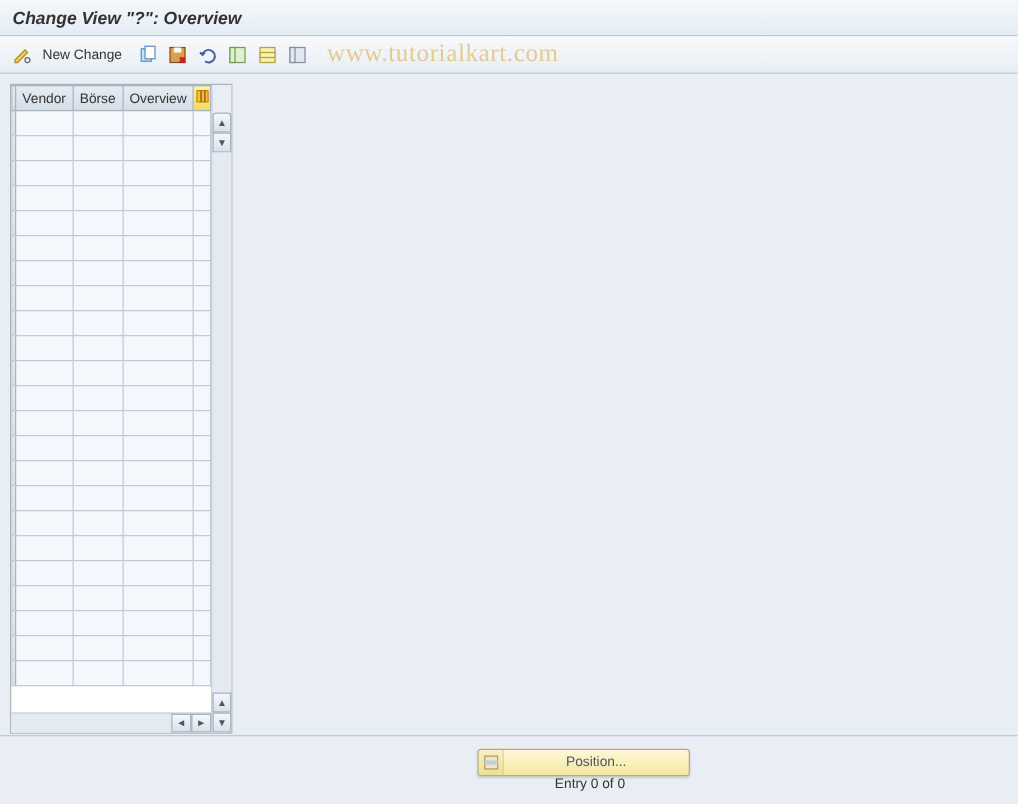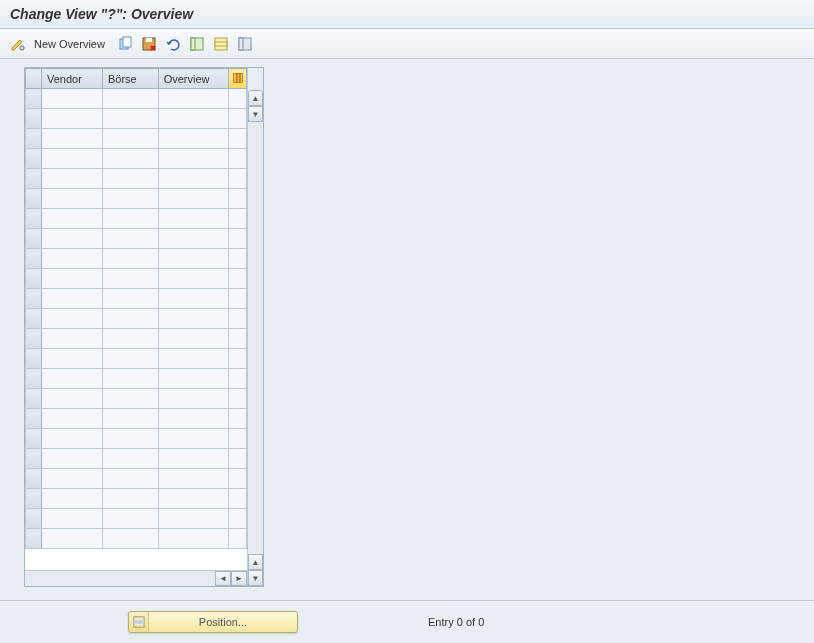--- a/index.html
+++ b/index.html
@@ -55,26 +55,25 @@
     }
     .icon-svg { width: 16px; height: 16px; }
     
     .content-area {
       padding: 8px;
       height: calc(100% - 120px);
     }
     
     .table-container {
       display: flex;
-      width: 240px;
+      width: 178px;
       height: 520px;
       border: 1px solid #a8b4c0;
       background: #fff;
       position: relative;
-      margin-left: 16px;
     }
     
     .table-grid {
       flex: 1;
       overflow: hidden;
     }
     
     table {
       border-collapse: collapse;
       width: 100%;
@@ -166,20 +165,21 @@
     .bottom-bar {
       position: absolute;
       bottom: 0;
       left: 0;
       right: 0;
       padding: 10px 8px;
       border-top: 1px solid #c0cad4;
       background: #e8eef4;
       display: flex;
       align-items: center;
+      flex-direction: column;
     }
     
     .position-btn {
       margin-left: 120px;
       width: 170px;
       height: 22px;
       background: linear-gradient(to bottom, #fef8d8, #f4e8a0);
       border: 1px solid #b8ac70;
       border-radius: 3px;
       display: flex;
@@ -225,21 +225,21 @@
 
 <div class="title-bar">Change View "?": Overview</div>
 
 <div class="toolbar">
   <div class="toolbar-btn">
     <svg class="icon-svg" viewBox="0 0 16 16">
         <path class="svg-pencil" d="M2 12 L10 4 L12 6 L4 14 L2 14 Z"></path>
         <circle cx="12" cy="12" r="2" fill="none" stroke="#666" stroke-width="1"></circle>
       </svg>
   </div>
-  <span class="toolbar-text">New Overview</span>
+  <span class="toolbar-text">New Change</span>
   <div class="toolbar-btn">
     <svg class="icon-svg svg-copy" viewBox="0 0 16 16">
         <rect x="3" y="3" width="8" height="10"></rect>
         <rect x="6" y="1" width="8" height="10" fill="#fff" stroke="#6090c0"></rect>
       </svg>
   </div>
   <div class="toolbar-btn">
     <svg class="icon-svg" viewBox="0 0 16 16">
         <rect x="2" y="2" width="12" height="12" class="svg-save"></rect>
         <rect x="5" y="2" width="6" height="4" fill="#fff"></rect>
@@ -263,20 +263,21 @@
         <rect x="2" y="2" width="12" height="12"></rect>
         <rect x="2" y="6" width="12" height="4" fill="#e8d060"></rect>
       </svg>
   </div>
   <div class="toolbar-btn">
     <svg class="icon-svg svg-deselect" viewBox="0 0 16 16">
         <rect x="2" y="2" width="12" height="12"></rect>
         <rect x="2" y="2" width="4" height="12" fill="#b0c0d0"></rect>
       </svg>
   </div>
+  <span class="watermark">www.tutorialkart.com</span>
 </div>
 
 <div class="content-area">
   <div class="table-container">
     <div class="table-grid">
       <table>
         <thead>
           <tr>
             <th class="row-handle-head"></th>
             <th>Vendor</th>

